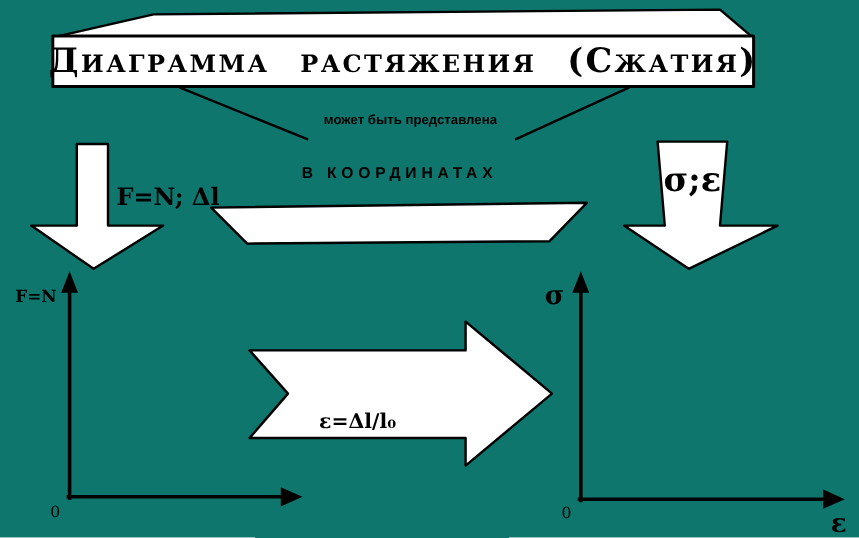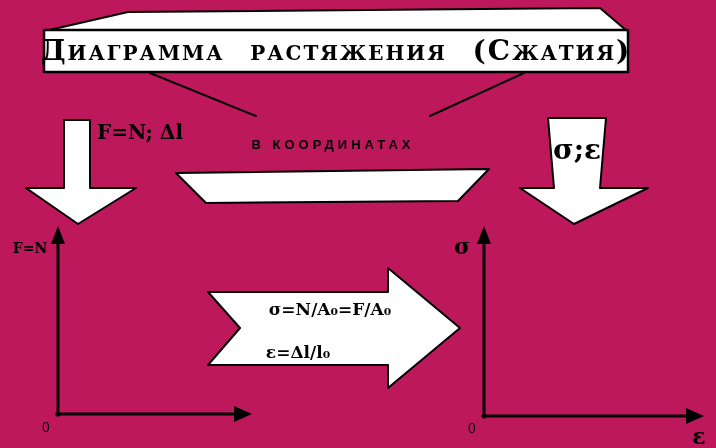--- a/index.html
+++ b/index.html
@@ -1,19 +1,19 @@
 <!DOCTYPE html>
 <html><head>
 <meta charset="utf-8">
 <style>
   html,body{margin:0;padding:0;background:#ffffff;}
   #stage{
     position:relative;
     width:716px;height:448px;
-    background:#be185d;
+    background:#0f766e;
     font-family:"DejaVu Serif","DejaVu Sans",serif;
     color:#000;
     overflow:hidden;
   }
   #diagram-svg{position:absolute;left:0;top:0;}
   .shape{fill:#ffffff;stroke:#000;stroke-width:2;stroke-linejoin:round;}
   .thick{stroke-width:2.5;}
   .axis{stroke:#000;stroke-width:3;stroke-linecap:square;}
   .thin-line{stroke:#000;stroke-width:2;stroke-linecap:round;}
   .head{fill:#000;stroke:none;}
@@ -70,28 +70,28 @@
     <polygon class="head" points="252,414 234,406 234,422"></polygon>
 
     <line class="axis" x1="484" y1="240" x2="484" y2="417"></line>
     <polygon class="head" points="484,226 477,244 491,244"></polygon>
     <line class="axis" x1="483" y1="416" x2="690" y2="416"></line>
     <polygon class="head" points="704,416 686,408 686,424"></polygon>
   </svg>
 
   <div class="txt title" style="left:336px;top:51px;">Диаграмма растяжения (Сжатия)</div>
 
+  <div class="txt note" style="left:342px;top:101px;">может быть представлена</div>
 
   <div class="txt coords" style="left:333px;top:144px;">В КООРДИНАТАХ</div>
 
-  <div class="txt branch" style="left:140px;top:132px;text-align:center;">F=N; Δl</div>
+  <div class="txt branch" style="left:140px;top:164px;text-align:center;">F=N; Δl</div>
 
   <div class="txt branch" style="left:577px;top:150px;font-size:28px;">σ;ε</div>
 
-  <div class="txt formula" style="left:330px;top:309px;">σ=N/A₀=F/A₀</div>
 
   <div class="txt formula" style="left:298px;top:352px;text-align:center;">ε=Δl/l₀</div>
 
   <div class="txt axis-label" style="left:30px;top:248px;">F=N</div>
 
   <div class="txt origin" style="left:46px;top:427px;">0</div>
 
   <div class="txt axis-label" style="left:262px;top:419px;margin-top:44px;">Δl</div>
 
   <div class="txt axis-label-big" style="left:462px;top:246px;">σ</div>

